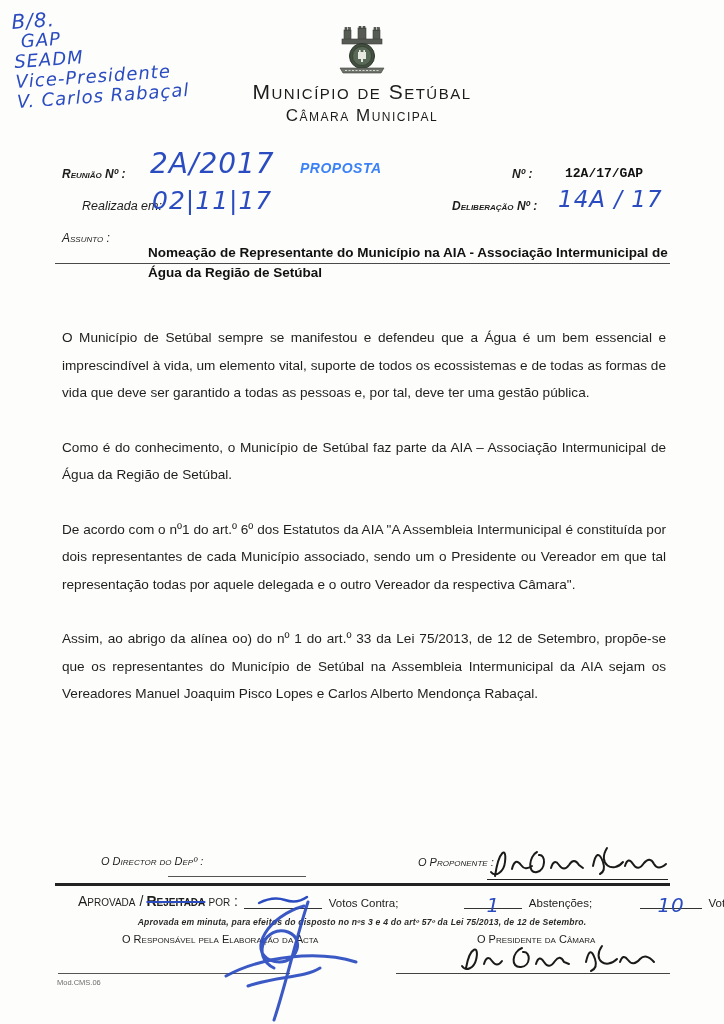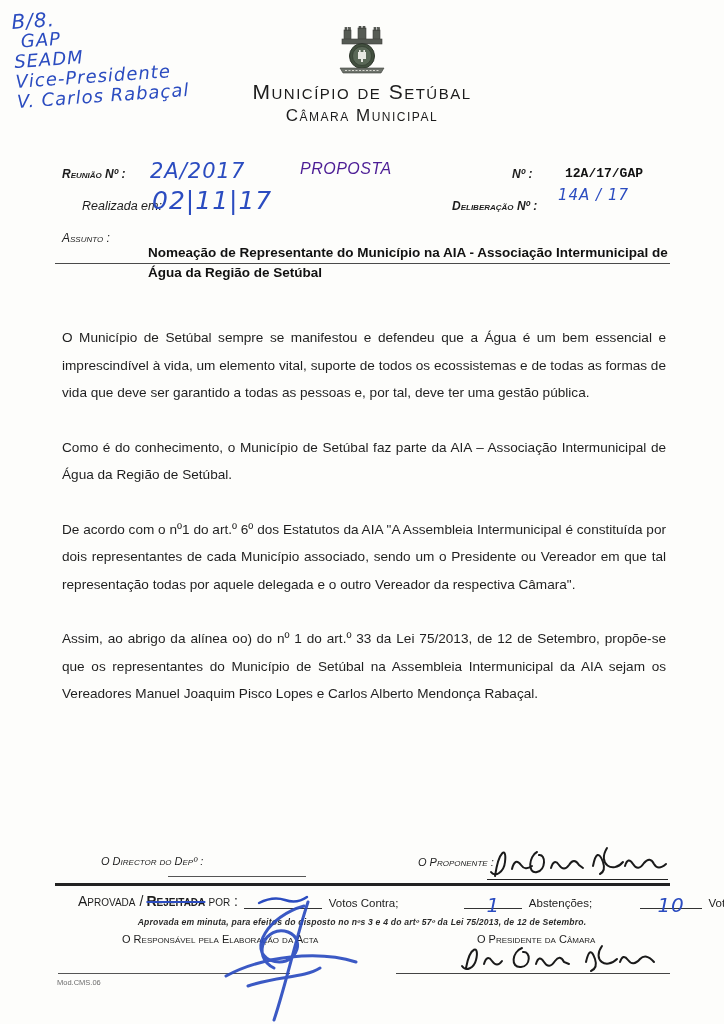--- a/index.html
+++ b/index.html
@@ -15,21 +15,21 @@
     color:#2b4cc0;letter-spacing:1px;white-space:nowrap;
   }
   .annot{transform:rotate(-4deg);line-height:20px;}
   .annot div{font-size:18px;}
   
   .org-title{font-variant:small-caps;font-size:21px;letter-spacing:1.5px;color:#1c1c1c;text-align:center;width:100%;}
   .org-sub{font-variant:small-caps;font-size:17px;letter-spacing:1.5px;color:#1c1c1c;text-align:center;width:100%;}
   
   .lbl{font-style:italic;font-weight:700;font-variant:small-caps;font-size:12px;color:#1d1d1d;white-space:nowrap;}
   .lbl-light{font-style:italic;font-weight:700;font-size:12px;color:#1d1d1d;white-space:nowrap;margin-left:20px;}
-  .proposta{font-style:italic;font-weight:400;font-size:16px;letter-spacing:.5px;color:#4c1d95;}
+  .proposta{font-style:italic;font-weight:700;font-size:14px;letter-spacing:.5px;color:#3b82f6;}
   .printed-val{font-weight:700;font-size:13px;color:#111;font-family:Liberation Mono, monospace;}
   .assunto-val{font-weight:700;font-size:13.5px;line-height:20px;color:#111;}
   .rule{background:#4a4a4a;}
   
   .bodytext{width:604px;font-size:13.6px;line-height:27.5px;text-align:justify;color:#1f1f1f;}
   .bodytext p{margin:0 0 27px 0;}
   
   .sig-lbl{font-style:italic;font-variant:small-caps;font-size:11px;color:#1d1d1d;white-space:nowrap;}
   .sc{font-variant:small-caps;}
   .approval{font-size:11.5px;color:#1d1d1d;white-space:nowrap;display:flex;align-items:flex-end;}
@@ -81,32 +81,32 @@
 
       <path d="M10 42 L54 42 L51 47 L13 47 Z" fill="#6d726b" stroke="#3c3f3a" stroke-width="0.6"></path>
       <line x1="15" y1="44.5" x2="49" y2="44.5" stroke="#d7d7d0" stroke-width="1" stroke-dasharray="2 1.5"></line>
     </svg>
   </div>
 
   <div class="abs org-title" style="left:0;top:80px;">Município de Setúbal</div>
   <div class="abs org-sub" style="left:0;top:106px;">Câmara Municipal</div>
 
   <div class="abs lbl" style="left:62px;top:167px;">Reunião Nº :</div>
-  <div class="abs hand" style="left:150px;top:159px;font-size:21px;">2A/2017</div>
+  <div class="abs hand" style="left:150px;top:147px;font-size:28px;">2A/2017</div>
 
   <div class="abs proposta" style="left:300px;top:160px;">PROPOSTA</div>
 
   <div class="abs lbl" style="left:512px;top:167px;">Nº :</div>
   <div class="abs printed-val" style="left:565px;top:166px;">12A/17/GAP</div>
 
   <div class="abs lbl-light" style="left:62px;top:199px;font-style:italic;font-weight:400;font-size:12.5px;">Realizada em:</div>
   <div class="abs hand" style="left:152px;top:186px;font-size:25px;">02|11|17</div>
 
   <div class="abs lbl" style="left:452px;top:199px;">Deliberação Nº :</div>
-  <div class="abs hand" style="left:558px;top:186px;font-size:15px;">14A / 17</div>
+  <div class="abs hand" style="left:558px;top:186px;font-size:23px;">14A / 17</div>
 
   <div class="abs lbl" style="left:62px;top:231px;font-weight:400;">Assunto :</div>
   <div class="abs assunto-val" style="left:148px;top:243px;width:522px;">Nomeação de Representante do Município na AIA - Associação Intermunicipal de Água da Região de Setúbal</div>
   <div class="abs rule" style="left:55px;top:263px;width:615px;height:1.4px;"></div>
 
   <div class="abs bodytext" style="left:62px;top:324px;">
     <p>O Município de Setúbal sempre se manifestou e defendeu que a Água é um bem essencial e imprescindível à vida, um elemento vital, suporte de todos os ecossistemas e de todas as formas de vida que deve ser garantido a todas as pessoas e, por tal, deve ter uma gestão pública.</p>
     <p>Como é do conhecimento, o Município de Setúbal faz parte da AIA – Associação Intermunicipal de Água da Região de Setúbal.</p>
     <p>De acordo com o nº1 do art.º 6º dos Estatutos da AIA "A Assembleia Intermunicipal é constituída por dois representantes de cada Município associado, sendo um o Presidente ou Vereador em que tal representação todas por aquele delegada e o outro Vereador da respectiva Câmara".</p>
     <p>Assim, ao abrigo da alínea oo) do nº 1 do art.º 33 da Lei 75/2013, de 12 de Setembro, propõe-se que os representantes do Município de Setúbal na Assembleia Intermunicipal da AIA sejam os Vereadores Manuel Joaquim Pisco Lopes e Carlos Alberto Mendonça Rabaçal.</p>

